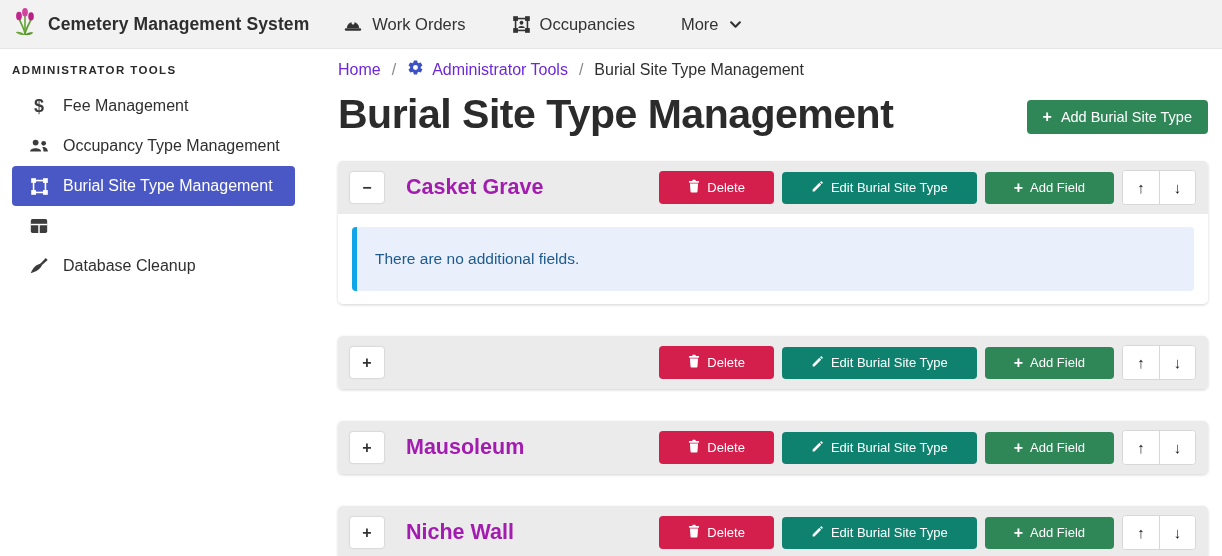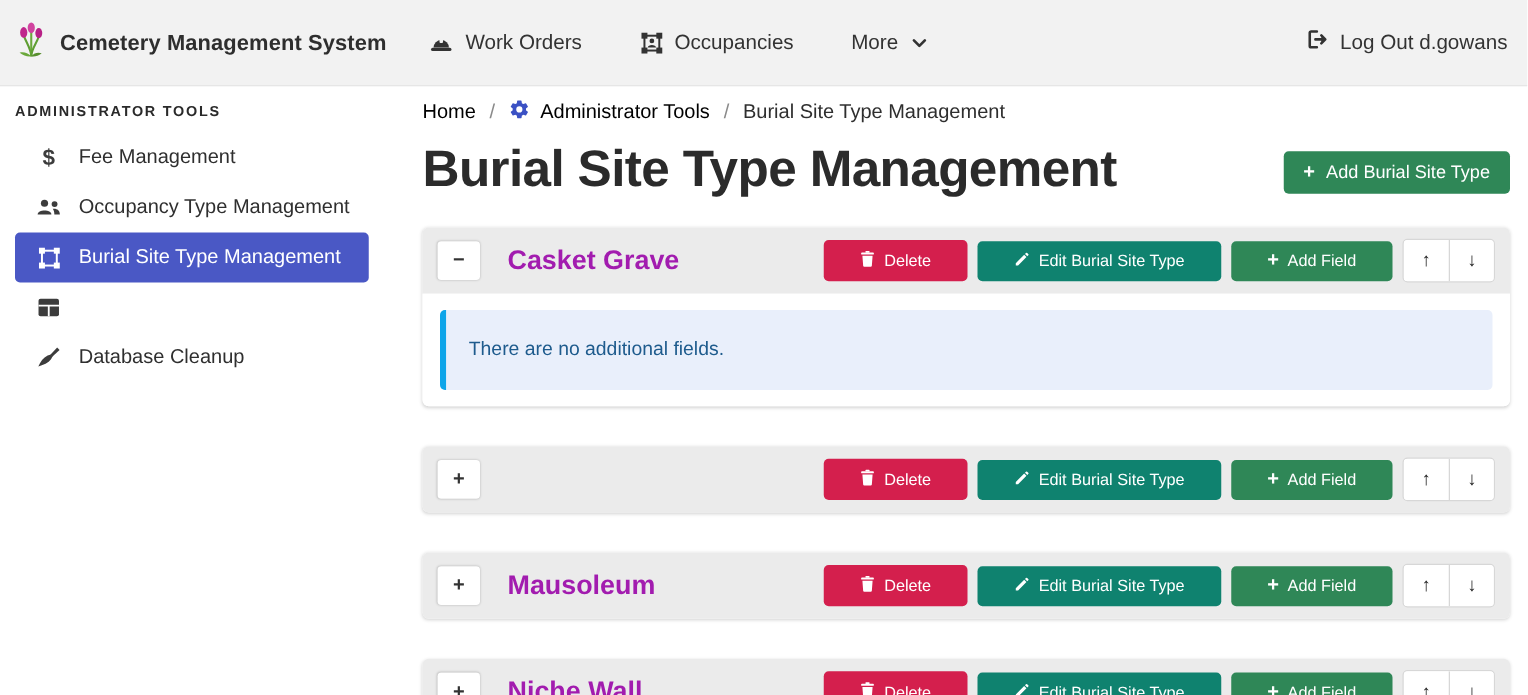--- a/index.html
+++ b/index.html
@@ -5,21 +5,21 @@
   * { box-sizing: border-box; margin: 0; padding: 0; }
   html, body { width: 1222px; height: 556px; overflow: hidden; }
   body {
     font-family: "Liberation Sans", "DejaVu Sans", sans-serif;
     background: #ffffff;
     color: #333;
   }
 
   
   .navbar {
-    height: 69px;
+    height: 49px;
     background: #f2f2f2;
     border-bottom: 1px solid #e6e6e6;
     display: flex;
     align-items: center;
     padding: 0 16px 0 12px;
   }
   .brand { display: flex; align-items: center; gap: 10px; cursor: pointer; }
   .brand-title { font-size: 17.5px; font-weight: bold; color: #2e2e2e; letter-spacing: .1px; }
   .nav-links { display: flex; align-items: center; margin-left: 34px; gap: 46px; }
   .nav-link { display: flex; align-items: center; gap: 9px; font-size: 16.5px; color: #333; cursor: pointer; }
@@ -50,21 +50,21 @@
     cursor: pointer;
   }
   .side-item .ic { width: 22px; display: flex; justify-content: center; align-items: center; color: #3c3c3c; }
   .side-item.active { background: #4a58c5; color: #ffffff; }
   .side-item.active .ic { color: #ffffff; }
   .dollar-glyph { font-size: 18px; font-weight: bold; color: inherit; }
 
   
   .main { flex: 1; min-width: 0; padding: 0 14px 0 8px; }
   .breadcrumb { display: flex; align-items: center; margin-top: 10px; font-size: 16px; }
-  .breadcrumb a { color: #000000; text-decoration: none; display: flex; align-items: center; gap: 8px; cursor: pointer; }
+  .breadcrumb a { color: #6d28d9; text-decoration: none; display: flex; align-items: center; gap: 8px; cursor: pointer; }
   .crumb-sep { color: #8a8a8a; margin: 0 11px; }
   .crumb-current { color: #2f2f2f; }
 
   .title-row { display: flex; align-items: flex-start; justify-content: space-between; margin-top: 11px; margin-bottom: 23px; }
   h1 { font-size: 41px; font-weight: 700; color: #2b2b2b; letter-spacing: -0.5px; line-height: 1.15; }
   .btn { border: none; border-radius: 4px; color: #fff; display: inline-flex; align-items: center; cursor: pointer; font-family: inherit; }
   .btn-add-type { background: #2f8757; font-size: 14.5px; padding: 9px 16px; gap: 9px; margin-top: 9px; }
   .plus-glyph { font-size: 16px; font-weight: bold; line-height: 1; }
 
   
@@ -157,29 +157,20 @@
     <div class="nav-link">
       <span>More</span>
       <span>
         <svg width="15" height="15" viewBox="0 0 24 24" fill="none" stroke="#333" stroke-width="3.4" stroke-linecap="round" stroke-linejoin="round">
           <path d="M5 8.5 l7 7 7-7"></path>
         </svg>
       </span>
     </div>
   </div>
 
-  <div class="nav-right">
-    <span>
-      <svg width="19" height="19" viewBox="0 0 24 24" fill="none" stroke="#333" stroke-width="2.6" stroke-linecap="round" stroke-linejoin="round">
-        <path d="M12 4 H6.2 a1.4 1.4 0 0 0 -1.4 1.4 v13.2 a1.4 1.4 0 0 0 1.4 1.4 H12"></path>
-        <path d="M10.5 12 h9.5 M16.5 8 l4 4 -4 4" fill="#333"></path>
-      </svg>
-    </span>
-    <span>Log Out d.gowans</span>
-  </div>
 </div>
 
 <div class="layout">
 
   <div class="sidebar">
     <div class="sidebar-heading">Administrator Tools</div>
 
     <div class="side-item">
       <span class="ic">
           <span class="dollar-glyph">$</span>

